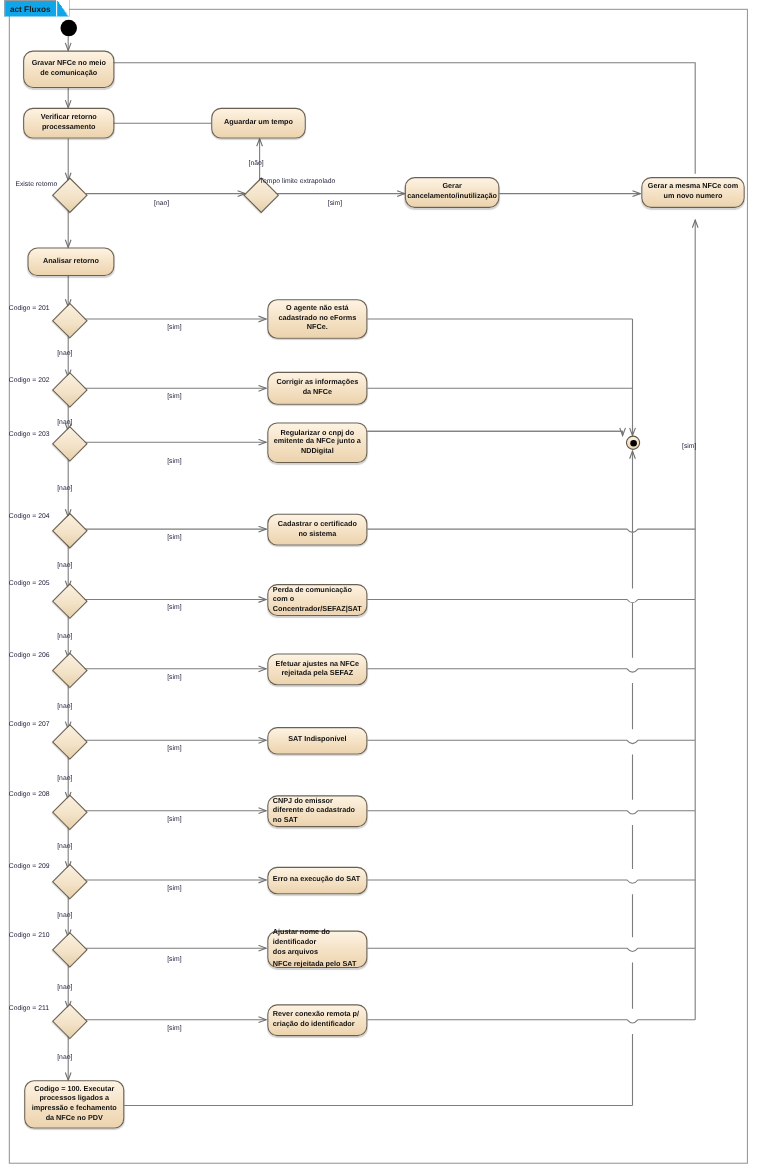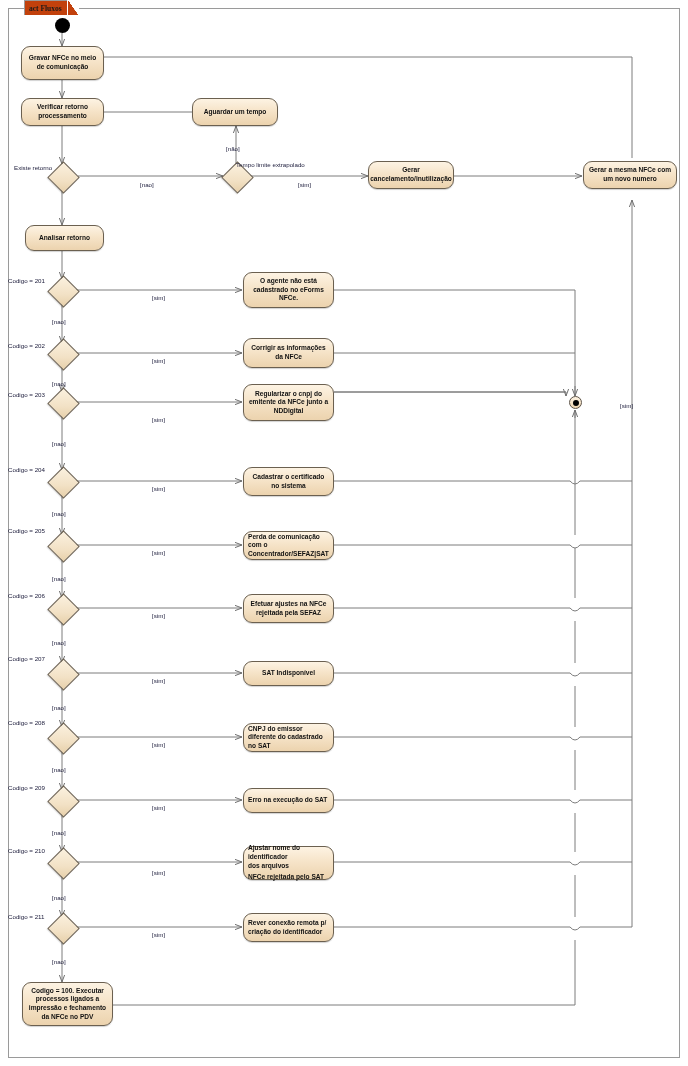--- a/index.html
+++ b/index.html
@@ -7,26 +7,25 @@
   #canvas{
     position:relative;width:688px;height:1066px;background:#ffffff;
     overflow:hidden;
   }
   
   #frame{
     position:absolute;left:8px;top:8px;width:672px;height:1050px;
     border:1px solid #9a9a9a;box-sizing:border-box;background:#ffffff;
   }
   #frame-tab{
-    position:absolute;left:24px;top:0px;height:15px;
-    border:1px solid #9a9a9a;border-bottom:none;background:#c2410c;
+    position:absolute;left:4px;top:0px;height:15px;
+    border:1px solid #9a9a9a;border-bottom:none;background:#0ea5e9;
     box-sizing:border-box;padding:0 16px 0 4px;
     font-size:7.5px;line-height:15px;color:#1a1a1a;white-space:nowrap;
     font-weight:bold;
-    font-family:Liberation Serif, serif;
   }
   #frame-tab:after{
     content:"";position:absolute;right:-1px;top:-1px;width:11px;height:16px;
     background:linear-gradient(to bottom left,#ffffff 50%, transparent 50.5%);
     border-left:1px solid transparent;
   }
 
   
   svg.layer{position:absolute;left:0;top:0;width:688px;height:1066px;overflow:visible;}
 

